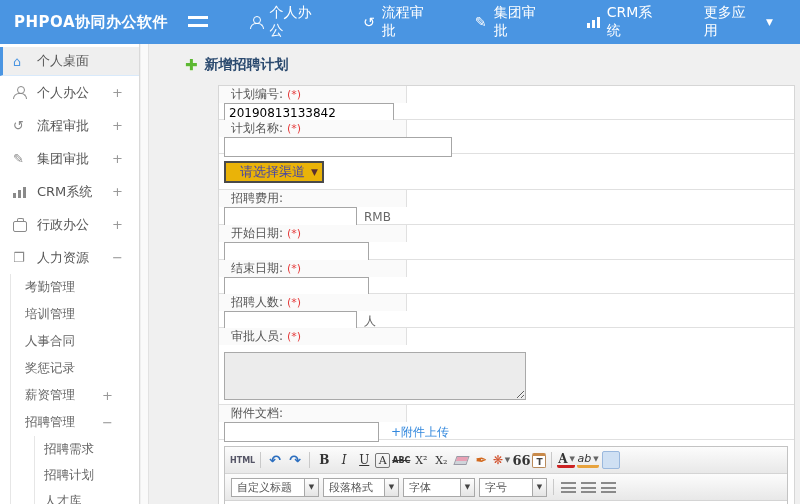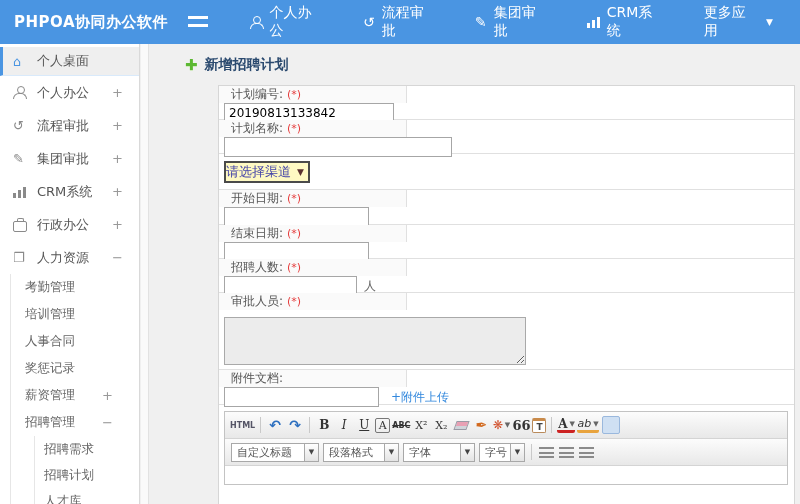--- a/index.html
+++ b/index.html
@@ -48,21 +48,21 @@
 
   
   .form-table { position:absolute; top:41px; left:68px; width:577px; background:#fff; border:1px solid #d6d6d6; border-bottom:none; }
   .f-row { display:flex; border-bottom:1px solid #e0e0e0;flex-direction:column; }
   .f-label { width:188px; background:#fafafa; border-right:1px solid #e0e0e0; display:flex; align-items:center; padding-left:12px; font-size:12px; color:#555; flex-shrink:0; }
   .req { color:#e53c3c; margin-left:4px; font-size:11px; }
   .f-field { flex:1; display:flex; align-items:center; padding-left:5px; font-size:12px; color:#555; }
   .h34 { height:34px; } .h35 { height:35px; } .h36 { height:36px; }
   .txt { height:20px; border:1px solid #a6a6a6; background:#fff; font-size:12px; padding:0 4px; font-family:inherit; }
   .suffix { margin-left:7px; color:#666; }
-  .sel-box { display:flex; align-items:center; border:2px solid #4a4a4a; background:#fef9c3; height:22px; padding:0 4px 0 0; color:#4444a8; font-size:13px; cursor:pointer; }
+  .sel-box { display:flex; align-items:center; border:2px solid #4a4a4a; background:#eab308; height:22px; padding:0 4px 0 14px; color:#4444a8; font-size:13px; cursor:pointer; }
   .sel-box .sel-caret { font-size:9px; color:#5a3030; margin-left:6px; }
   .f-row.tall { height:77px; }
   .f-row.tall .f-field { flex-direction:column; align-items:flex-start; justify-content:flex-start; padding-top:7px; }
   .ta { width:302px; height:48px; background:#ececec; border:1px solid #a9a9a9; position:relative; }
   .ta::after { content:""; position:absolute; right:1px; bottom:1px; width:9px; height:9px;
      background:repeating-linear-gradient(135deg, transparent 0 2px, #9a9a9a 2px 3px); cursor:nwse-resize; }
   .lnk { color:#3388dd; font-size:12px; text-decoration:none; cursor:pointer; }
   .ta-lnk { margin-top:4px; }
 
   
@@ -85,21 +85,21 @@
   .b-magic { color:#d14f2a; font-size:12px; }
   .mini-caret { font-size:7px; color:#666; margin-left:2px; }
   .b-quote { font-family:"DejaVu Serif","Liberation Serif",serif; font-weight:bold; font-size:13px; color:#333; }
   .b-clip { border:1px solid #b98a5a; background:#fff; font-size:9px; font-weight:bold; color:#444; min-width:14px; height:15px; margin-top:1px; border-top:3px solid #c98a4a; }
   .b-fontcolor { font-family:"DejaVu Serif","Liberation Serif",serif; font-weight:bold; border-bottom:3px solid #cc2222; height:15px; }
   .b-highlight { font-size:11px; font-style:italic; border-bottom:3px solid #e8a33d; height:15px; }
   .b-cut { width:8px; height:18px; background:#cfe0f3; border:1px solid #9ab8dd; margin-left:2px; }
   .combo { display:flex; align-items:center; margin:0 2px; }
   .combo-label { background:#fff; border:1px solid #a8a8a8; height:19px; display:flex; align-items:center; padding:0 5px; font-size:11px; color:#555; }
   .combo-arrow { width:14px; height:19px; border:1px solid #a8a8a8; border-left:none; background:linear-gradient(#fefefe,#e4e4e4); display:flex; align-items:center; justify-content:center; font-size:7px; color:#444; cursor:pointer; }
-  .w88 { width:74px; } .w80 { width:62px; } .w72 { width:58px; } .w68 { width:32px; }
+  .w88 { width:74px; } .w80 { width:62px; } .w72 { width:58px; } .w68 { width:54px; }
   .i-bars { width:15px; height:11px; display:inline-block; background:repeating-linear-gradient(#8a8a8a 0 2px, transparent 2px 4.5px); }
   .ed-body { height:18px; background:#fff; }
 </style>
 </head>
 <body>
 
 <div id="app">
 
   <div class="navbar">
     <div class="brand">PHPOA协同办公软件</div>
@@ -234,20 +234,29 @@
 
       <div class="f-row h36">
         <div class="f-field">
           <div class="sel-box">
             <span>请选择渠道</span>
             <span class="sel-caret">▼</span>
           </div>
         </div>
       </div>
 
+      <div class="f-row h35">
+        <div class="f-label">
+          <span>招聘费用:</span>
+        </div>
+        <div class="f-field">
+          <input class="txt" style="width: 133px;">
+          <span class="suffix">RMB</span>
+        </div>
+      </div>
 
       <div class="f-row h35">
         <div class="f-label">
           <span>开始日期:</span>
           <span class="req">(*)</span>
         </div>
         <div class="f-field">
           <input class="txt" style="width: 145px;">
         </div>
       </div>

